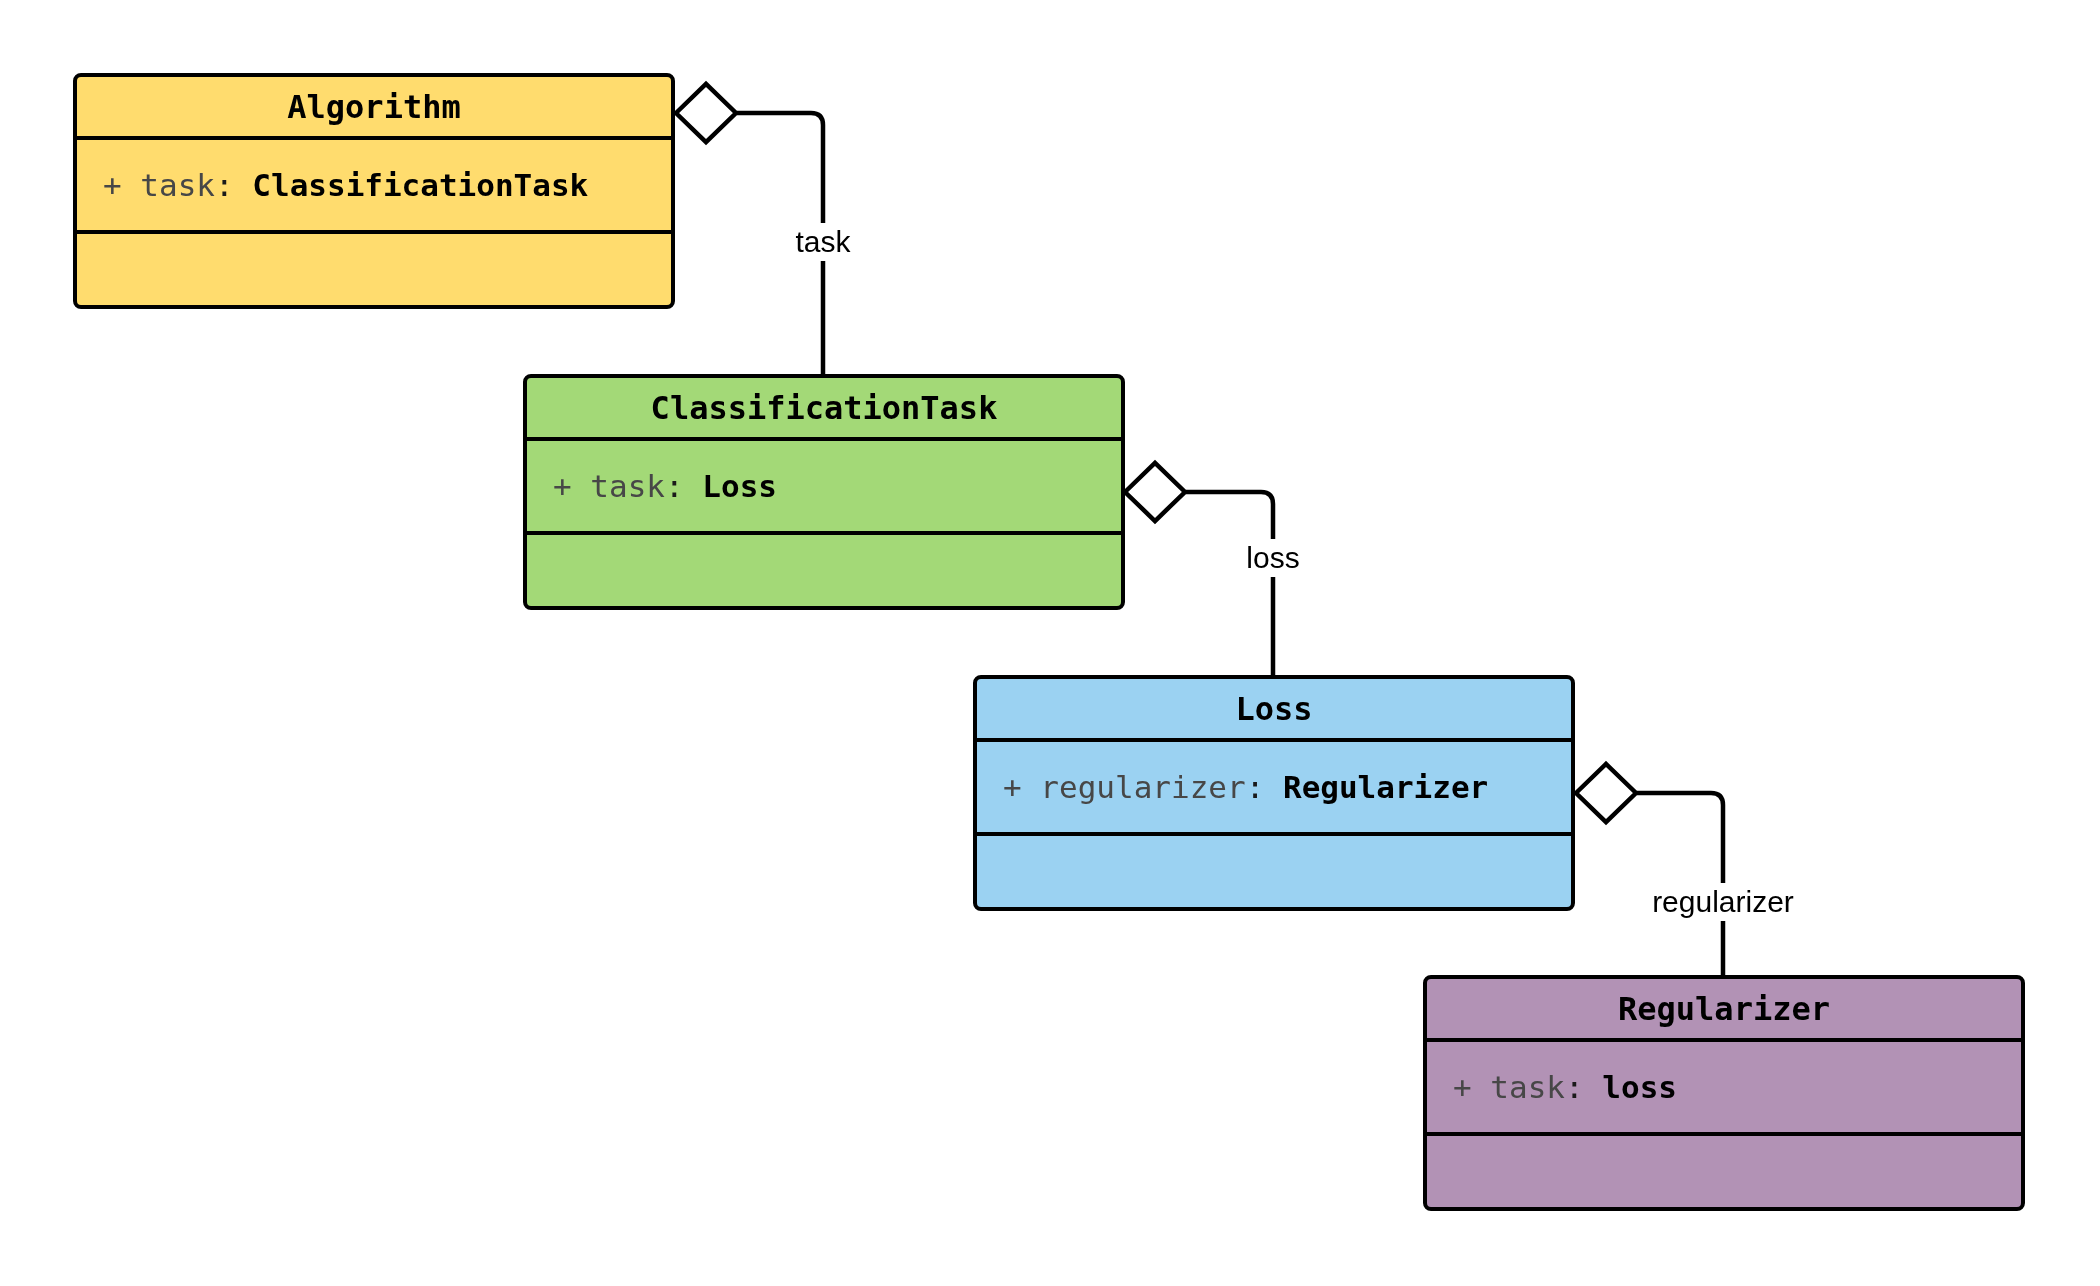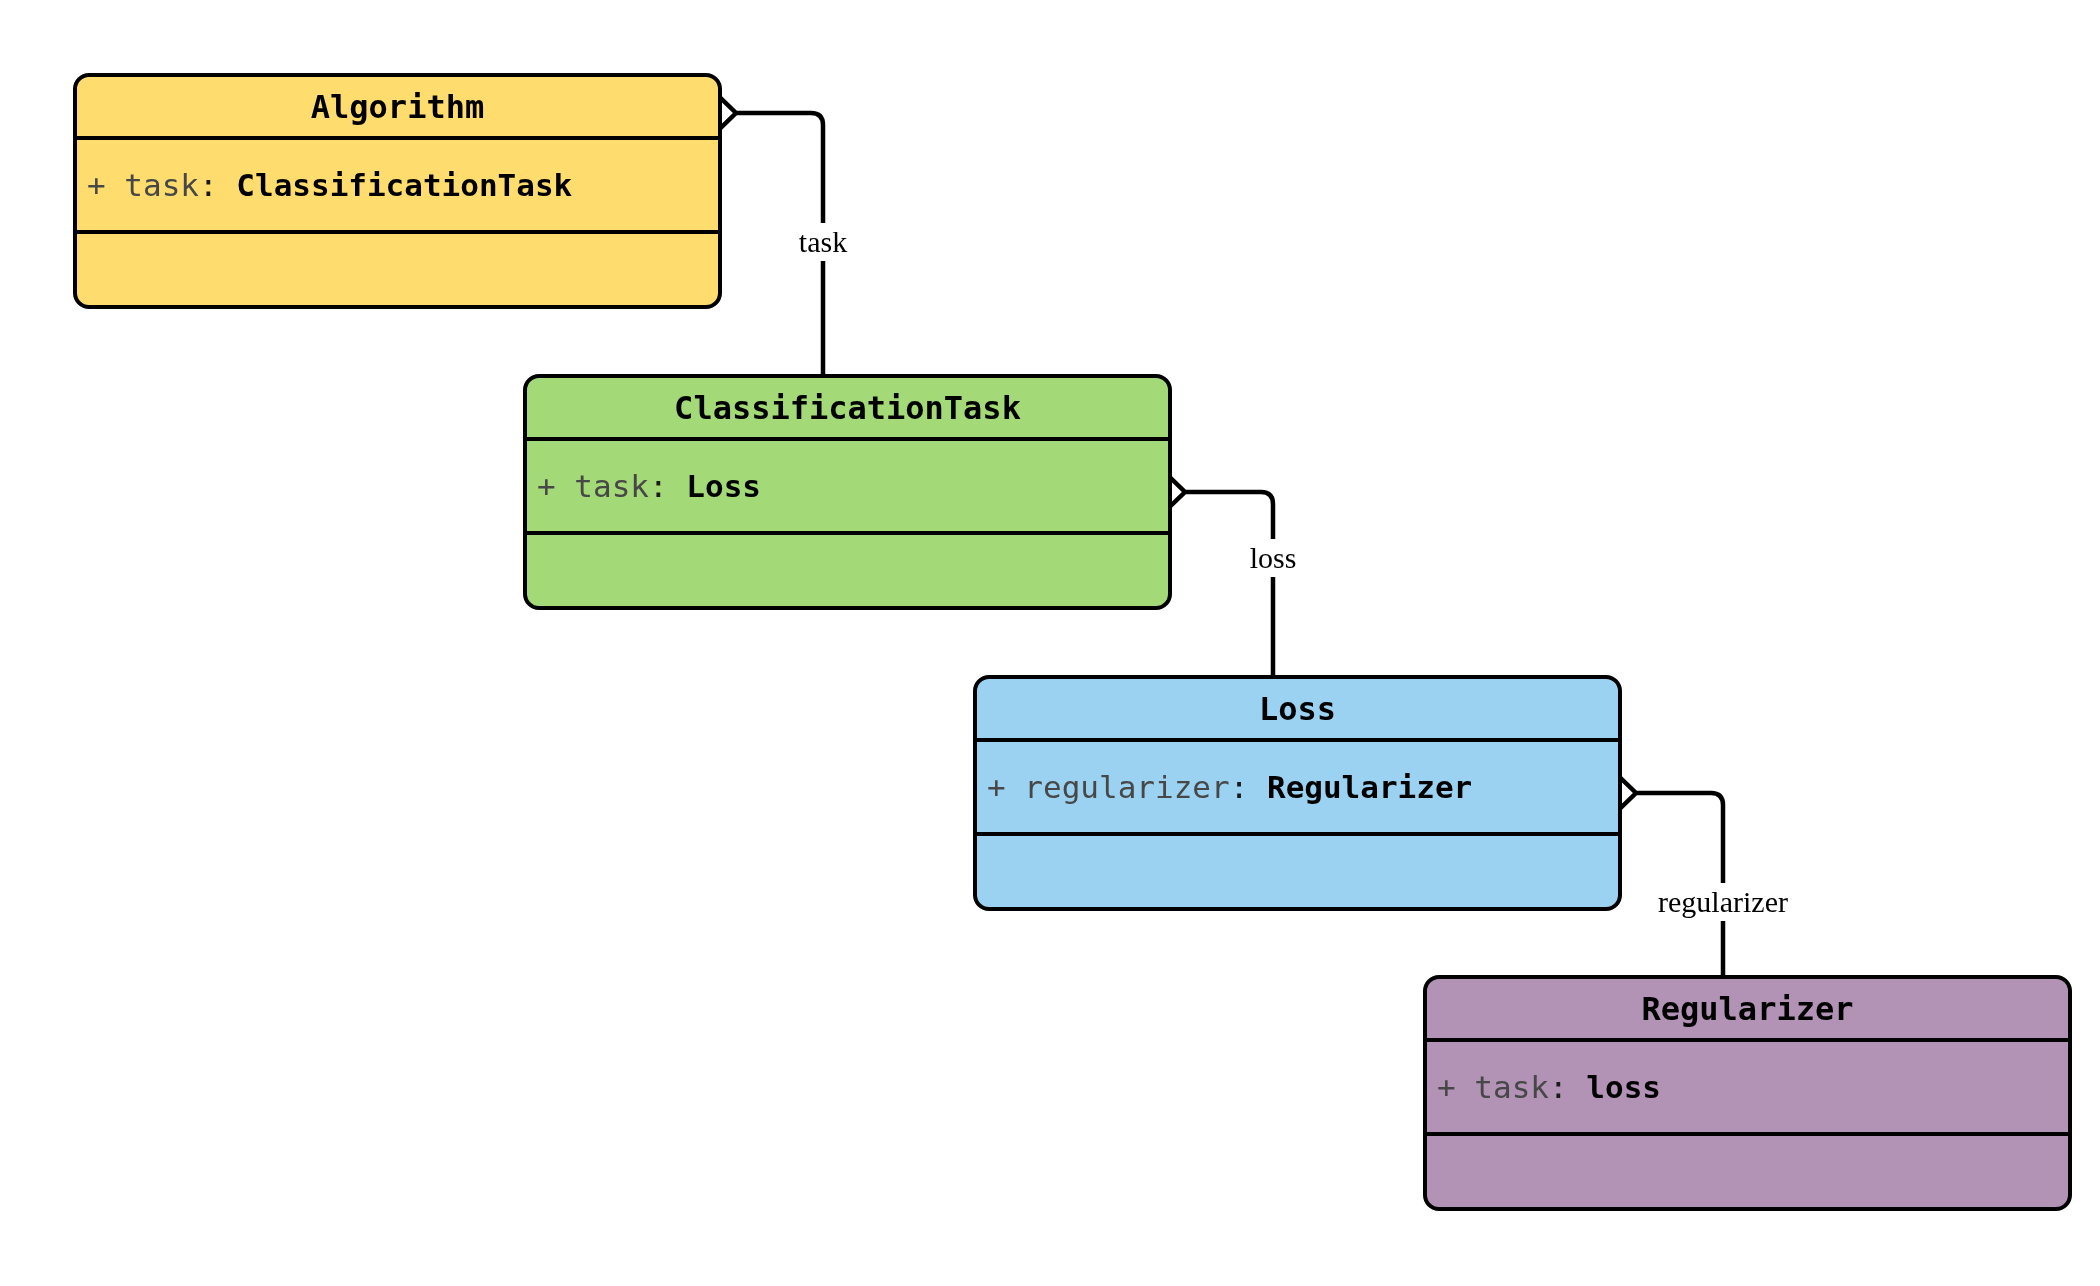--- a/index.html
+++ b/index.html
@@ -12,45 +12,45 @@
     width: 2100px;
     height: 1286px;
     background: #ffffff;
     overflow: hidden;
     font-family: "DejaVu Sans Mono", monospace;
   }
 
   
   .uml-box {
     position: absolute;
-    width: 649px;
+    width: 602px;
     height: 236px;
     box-sizing: border-box;
     border: 4.5px solid #000;
-    border-radius: 16px;
+    border-radius: 8px;
     display: flex;
     flex-direction: column;
     z-index: 2;
   }
   .uml-title {
     flex: 0 0 59px;
     border-bottom: 4.5px solid #000;
     display: flex;
     align-items: center;
     justify-content: center;
     font-weight: bold;
     font-size: 32px;
     color: #000;
   }
   .uml-attrs {
     flex: 0 0 90px;
     border-bottom: 4.5px solid #000;
     display: flex;
     align-items: center;
-    padding-left: 10px;
+    padding-left: 26px;
     font-size: 31px;
     white-space: pre;
   }
   .attr-name  { color: #474747; }
   .attr-colon { color: #1a1a1a; }
   .attr-type  { color: #000; font-weight: bold; }
   .uml-methods { flex: 1 1 auto; }
 
   .box-algorithm          { left: 73px;   top: 73px;  }
   .box-classificationtask { left: 523px;  top: 374px; }
@@ -75,21 +75,21 @@
     stroke-width: 4.5;
     stroke-linejoin: miter;
   }
 
   
   .edge-label {
     position: absolute;
     transform: translate(-50%, -50%);
     background: #ffffff;
     padding: 2px 8px;
-    font-family: Liberation Serif, serif;
+    font-family: Liberation Sans, sans-serif;
     font-size: 30px;
     color: #000;
     z-index: 3;
     white-space: nowrap;
   }
   .label-task        { left: 823px;  top: 242px; }
   .label-loss        { left: 1273px; top: 558px; }
   .label-regularizer { left: 1723px; top: 902px; }
 </style>
 </head>

